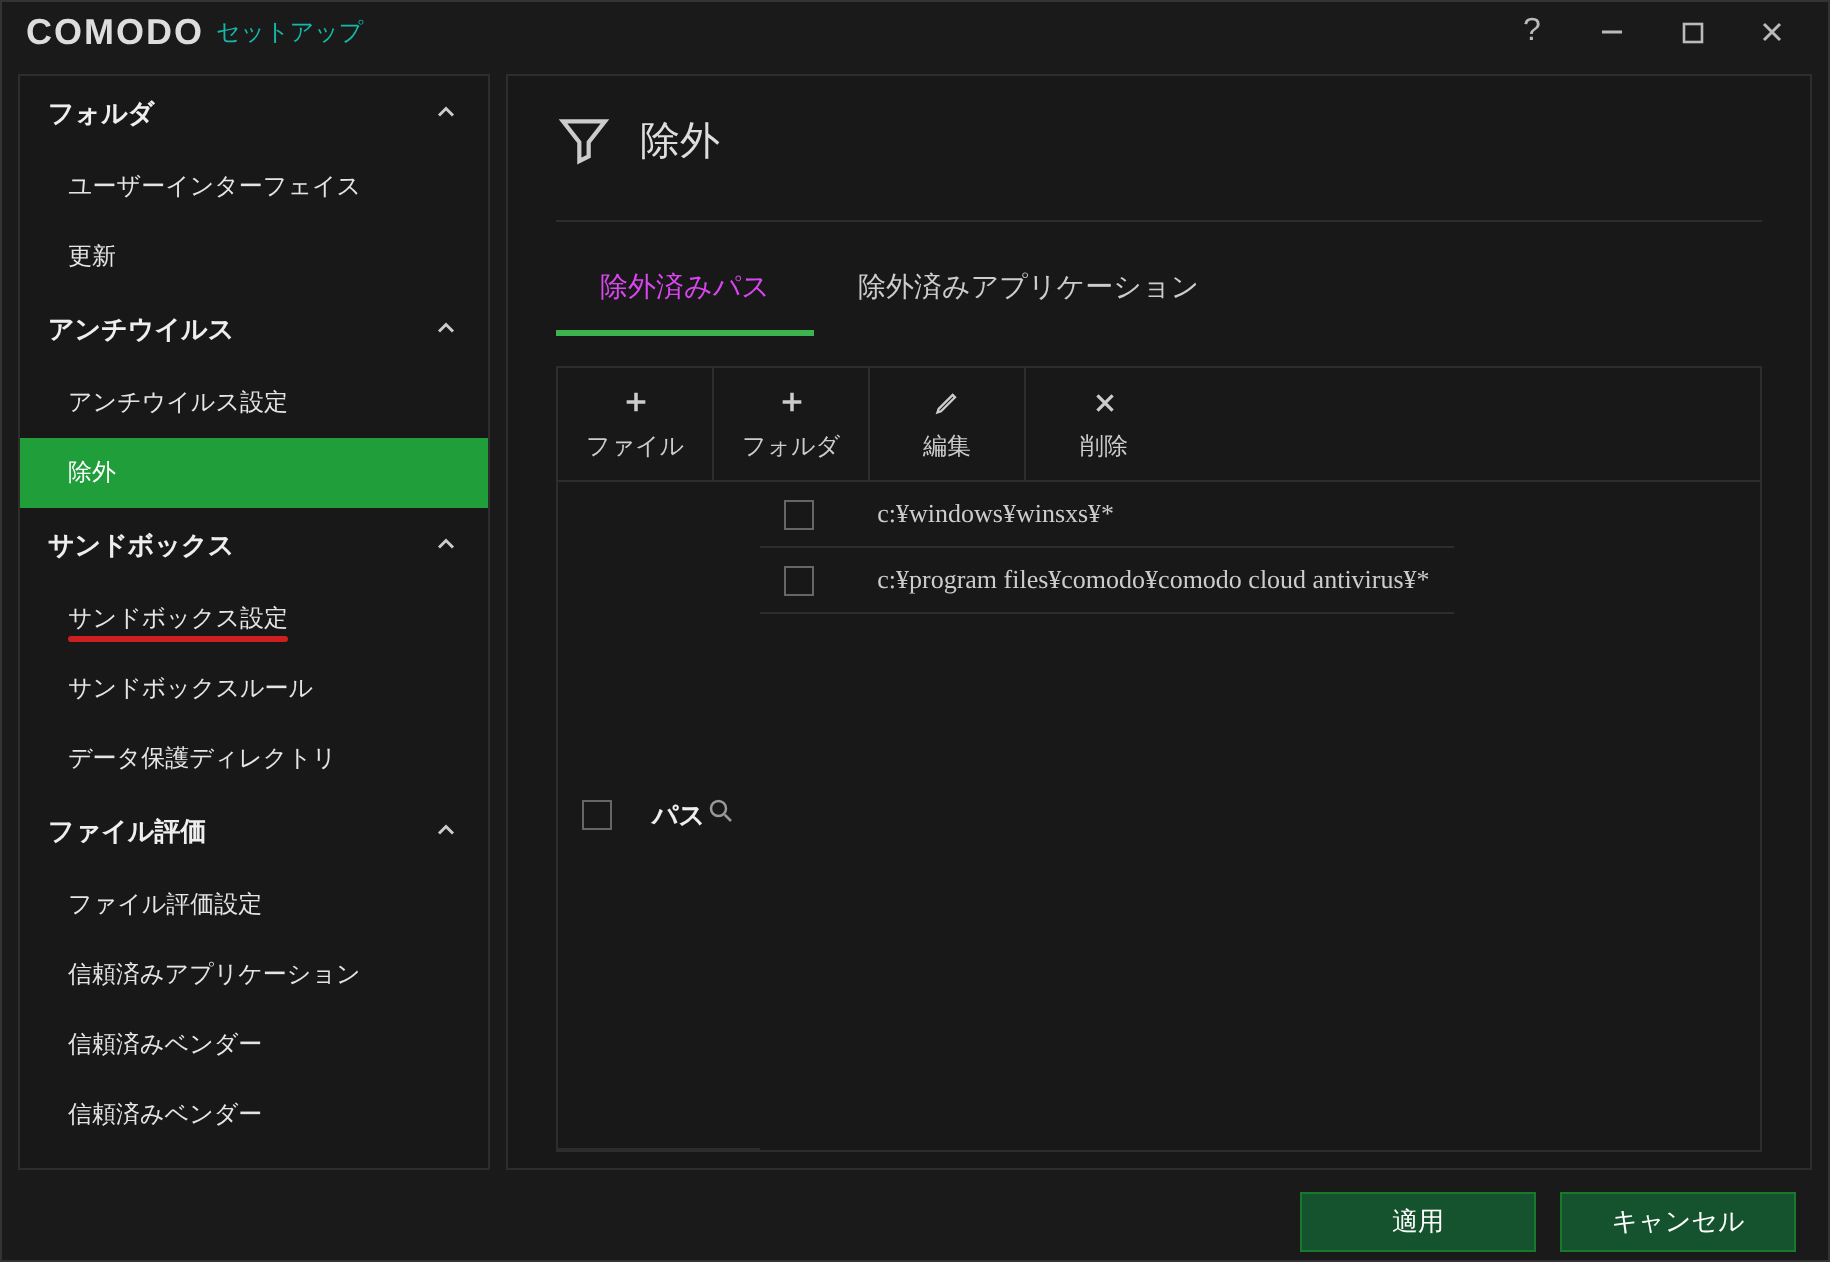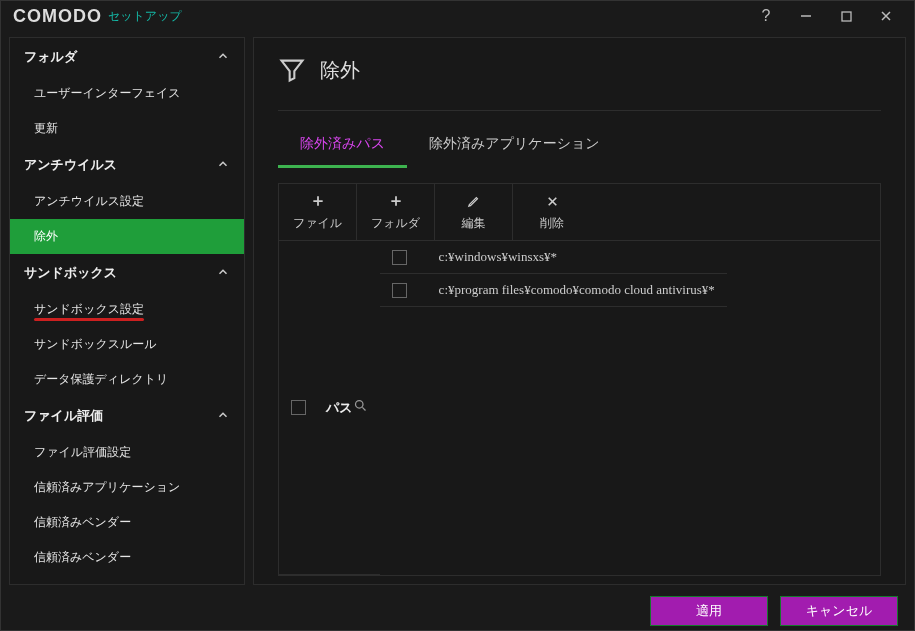--- a/index.html
+++ b/index.html
@@ -124,21 +124,21 @@
 }
 .path-col { flex: 1; }
 .search-icon { color: #999; cursor: pointer; }
 .footer {
   height: 40px;
   display: flex; justify-content: flex-end; align-items: center;
   gap: 12px; padding: 0 16px;
 }
 .btn {
   width: 118px; height: 30px;
-  background: #a21caf;
+  background: #14532d;
   color: #fff;
   display: flex; align-items: center; justify-content: center;
   font-size: 13px;
   cursor: pointer;
   border: 1px solid #16792c;
 }
 ::-webkit-scrollbar { width: 8px; }
 ::-webkit-scrollbar-track { background: #181818; }
 ::-webkit-scrollbar-thumb { background: #444; }
 </style>

